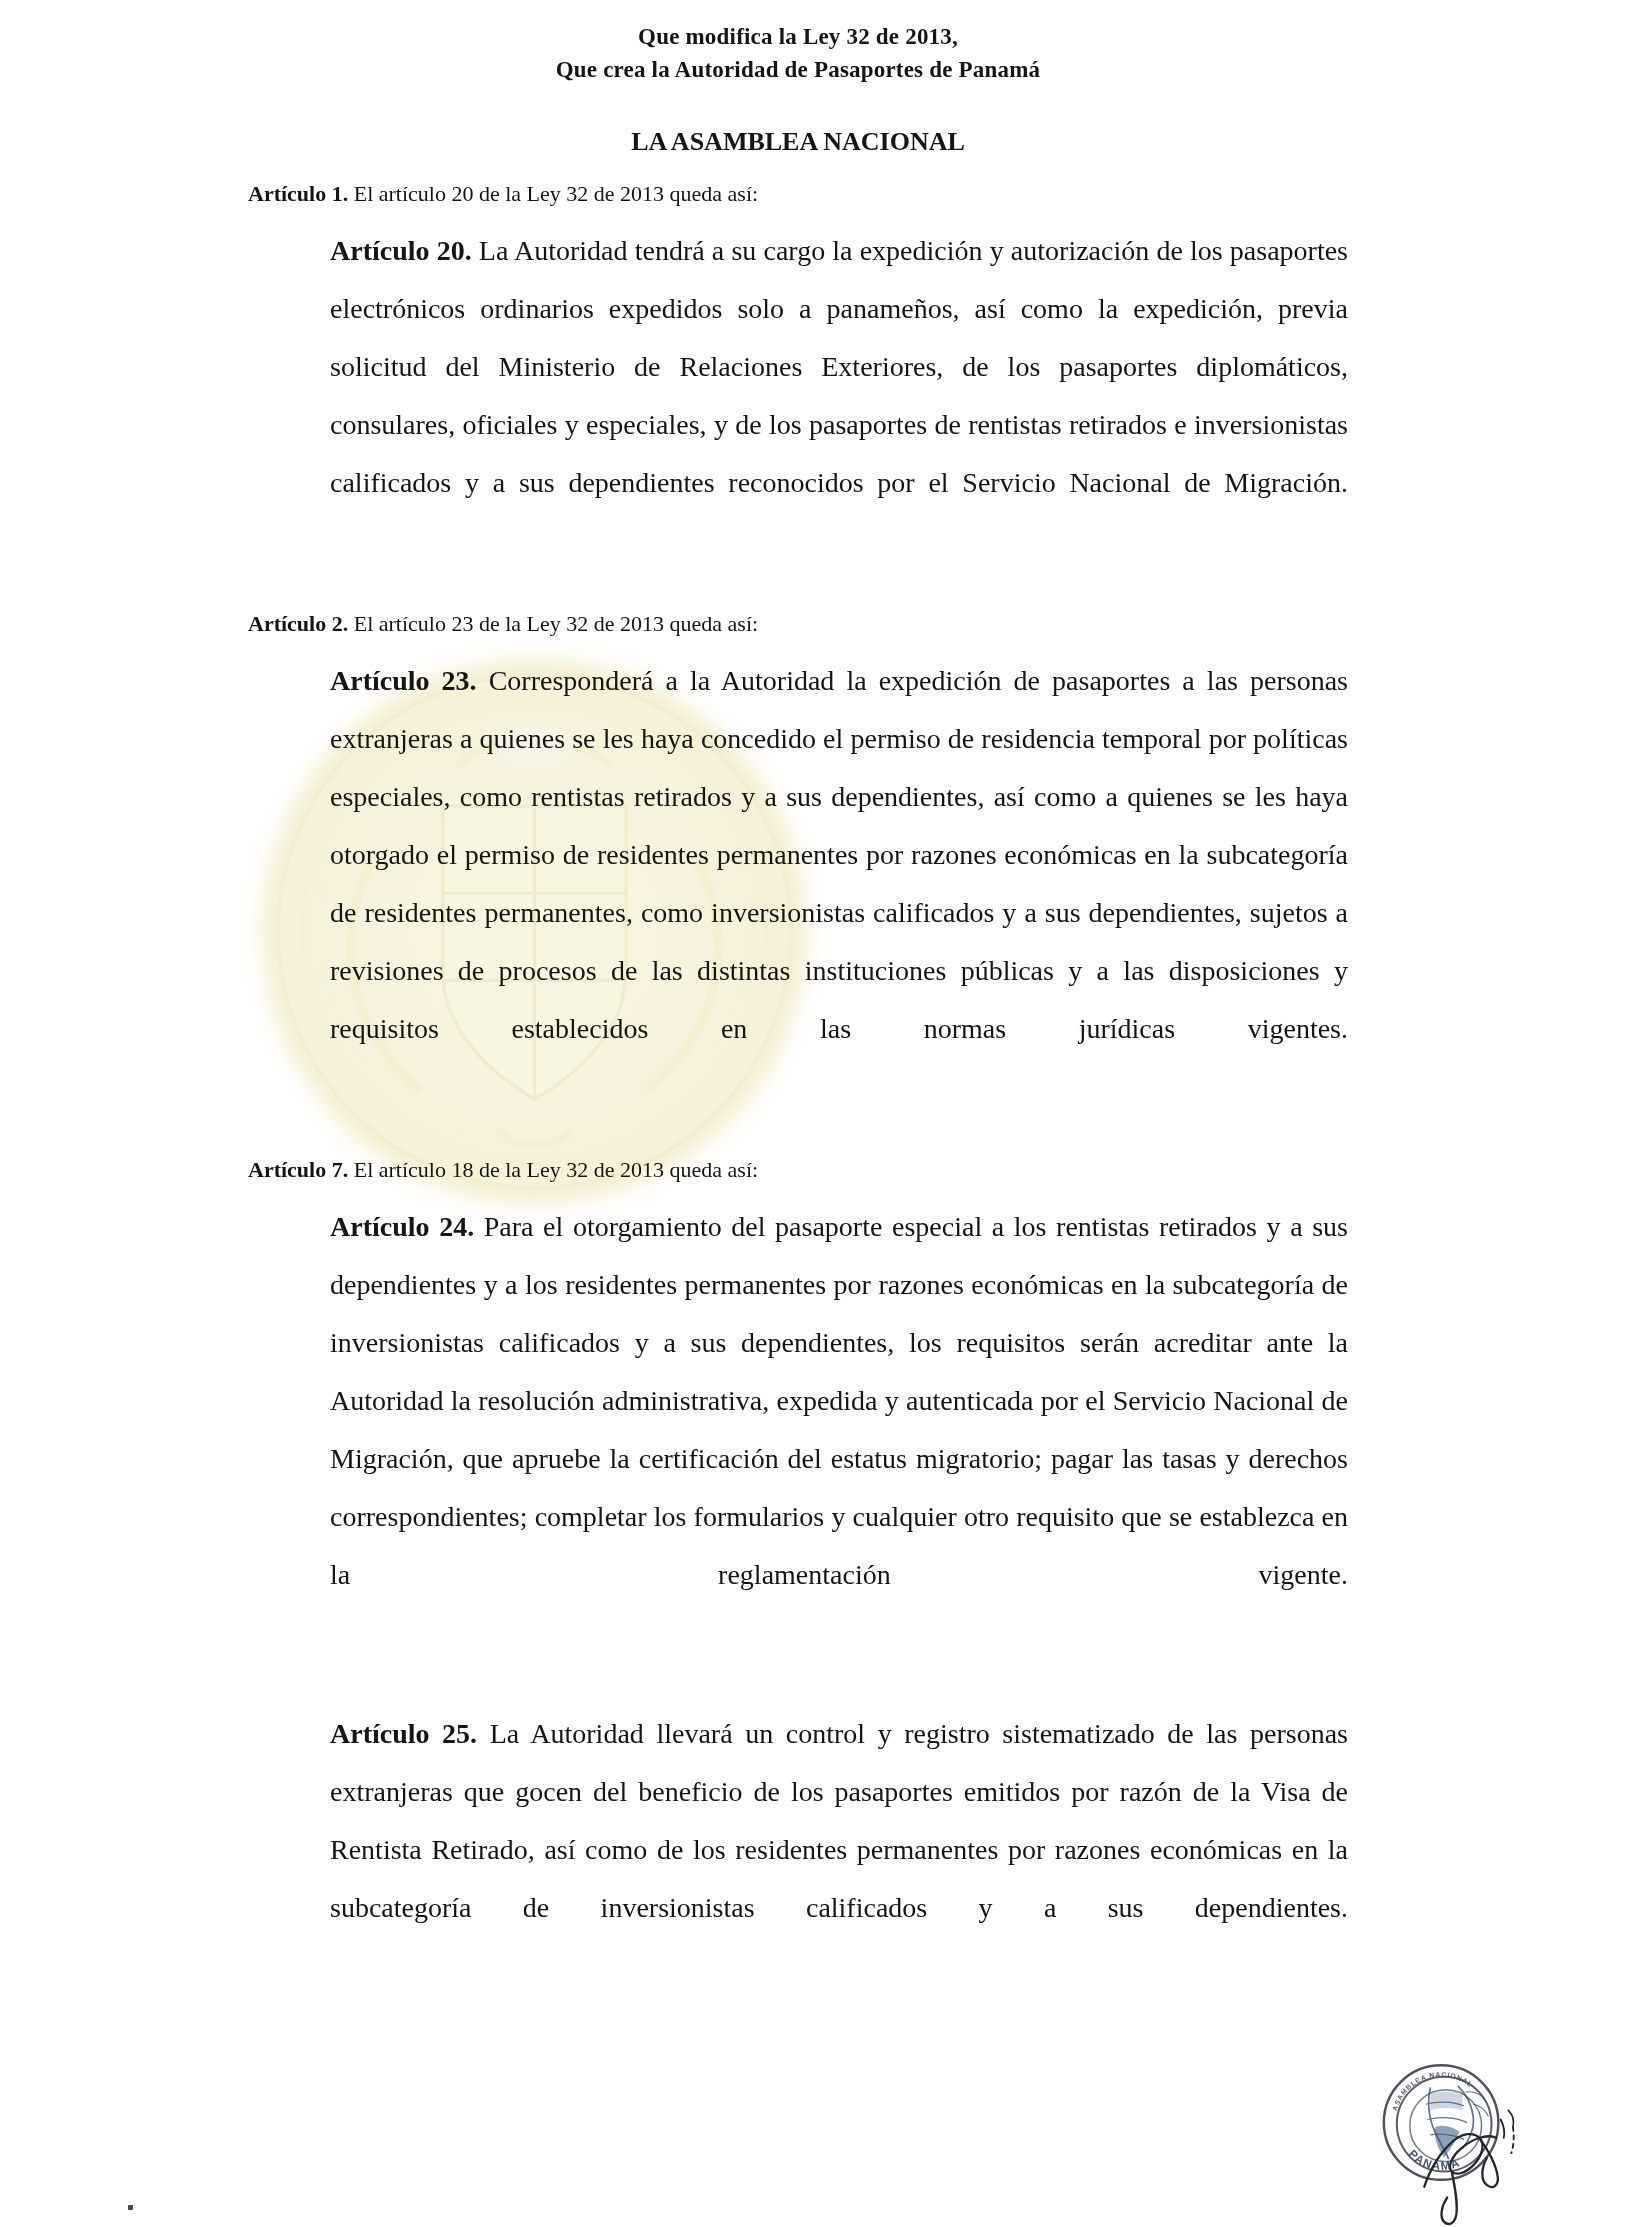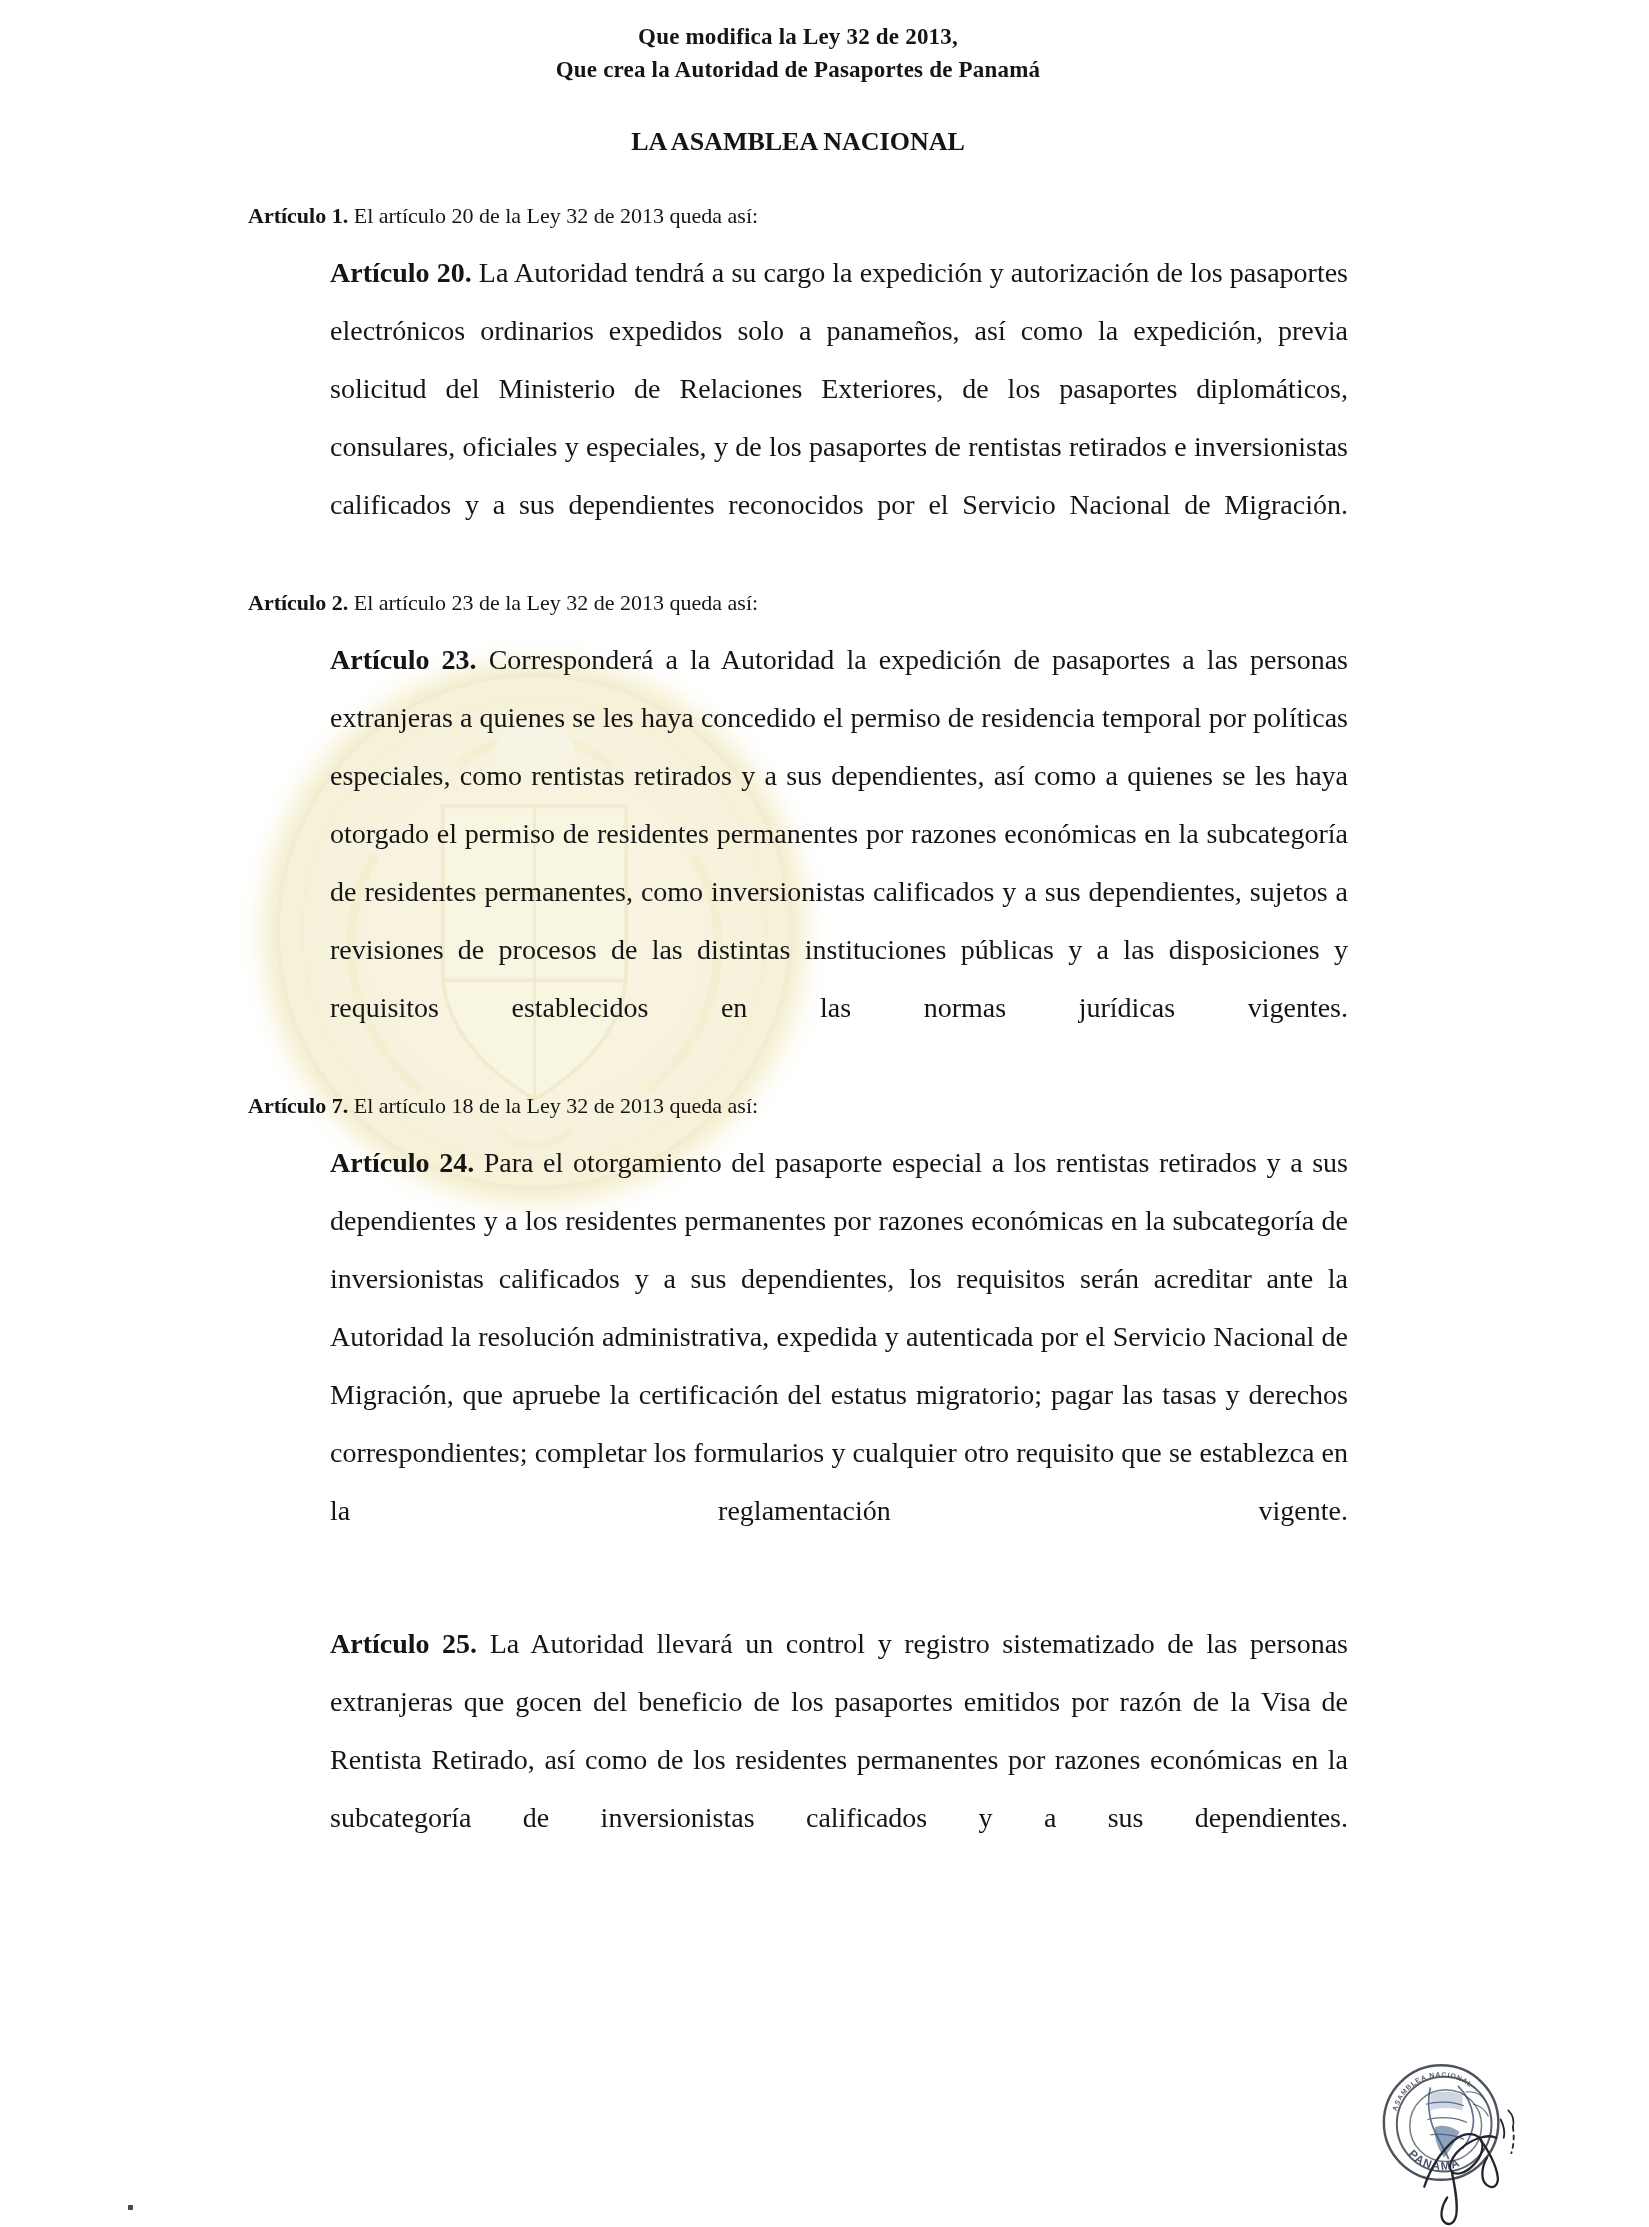--- a/index.html
+++ b/index.html
@@ -51,22 +51,22 @@
   .decree-block {
     text-align: center;
     font-weight: bold;
     font-size: 26px;
     margin-top: 43px;
     line-height: 1.0;
   }
   .decree-block .assembly { display: block; }
   .decree-block .decreta  { display: block; margin-top: 31px; }
 
-  .article-group { }
-  .article-group.first { margin-top: 50px; }
+  .article-group { margin-top: 43px; }
+  .article-group.first { margin-top: 28px; }
 
   .lead {
     font-size: 22px;
     line-height: 1.0;
     margin: 0 0 0 0;
     text-align: left;
   }
   .lead .lbl { font-weight: bold; }
 
   .quoted {

